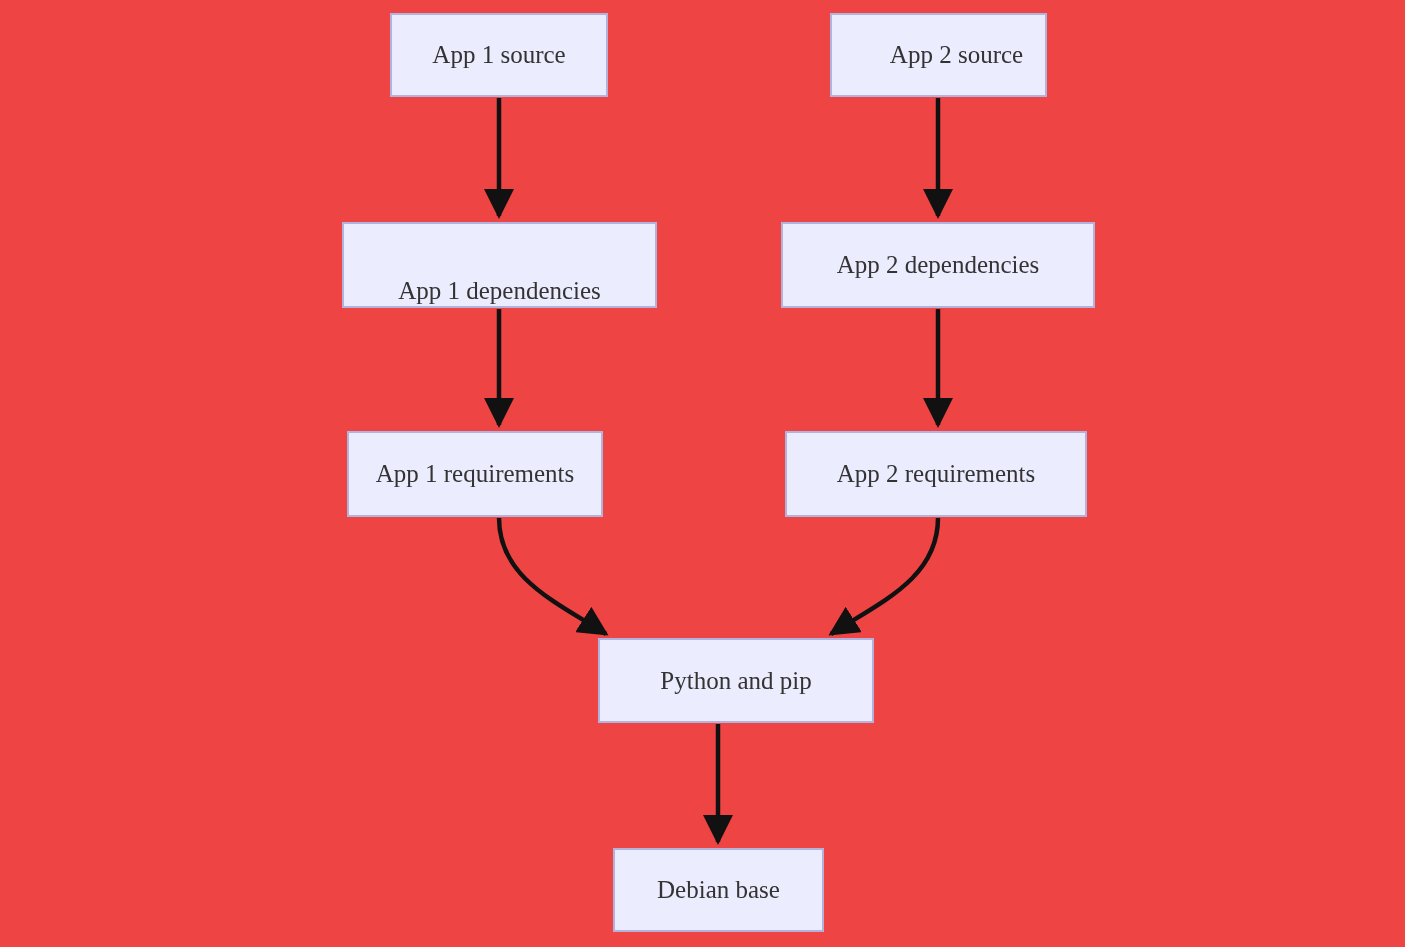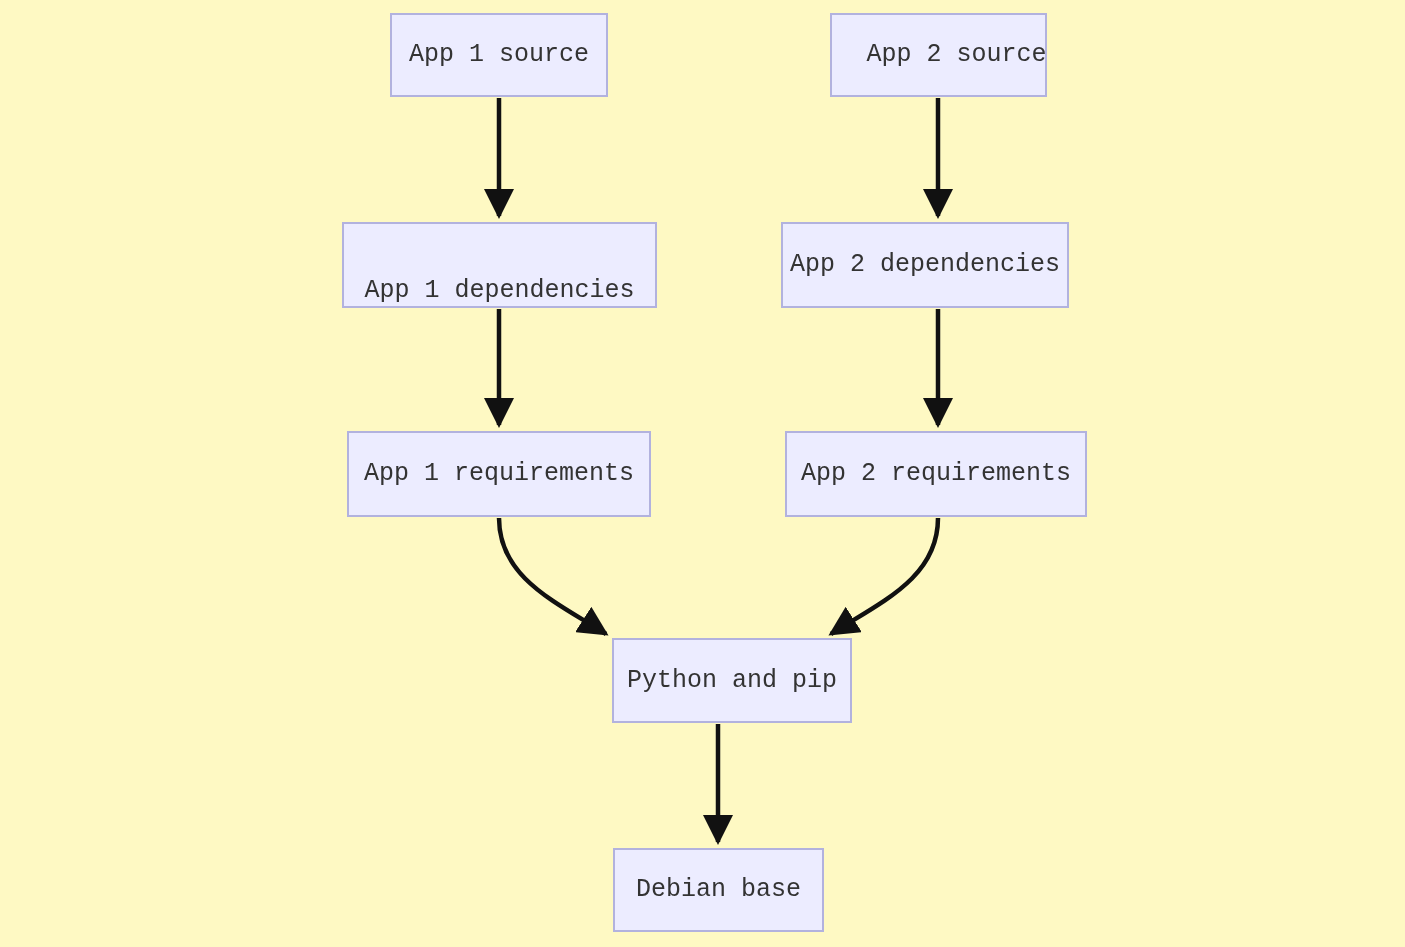--- a/index.html
+++ b/index.html
@@ -4,22 +4,22 @@
 <style>
   html, body {
     margin: 0;
     padding: 0;
     background: #ffffff;
   }
   .canvas {
     position: relative;
     width: 1405px;
     height: 947px;
-    background: #fef9c3;
-    font-family: Liberation Mono, monospace;
+    background: #ef4444;
+    font-family: Liberation Serif, serif;
     overflow: hidden;
   }
   .edges-layer {
     position: absolute;
     left: 0;
     top: 0;
     width: 1405px;
     height: 947px;
   }
   .edge {
@@ -37,24 +37,24 @@
     align-items: center;
     justify-content: center;
     font-size: 25px;
     line-height: 1.2;
     text-align: center;
     white-space: nowrap;
   }
   #n-app1-source       { left: 390px; top: 13px;  width: 218px; height: 84px; }
   #n-app2-source       { left: 830px; top: 13px;  width: 217px; height: 84px; padding-left: 36px; }
   #n-app1-dependencies { left: 342px; top: 222px; width: 315px; height: 86px; align-items: flex-end; }
-  #n-app2-dependencies { left: 781px; top: 222px; width: 288px; height: 86px; }
-  #n-app1-requirements { left: 347px; top: 431px; width: 304px; height: 86px; }
+  #n-app2-dependencies { left: 781px; top: 222px; width: 314px; height: 86px; }
+  #n-app1-requirements { left: 347px; top: 431px; width: 256px; height: 86px; }
   #n-app2-requirements { left: 785px; top: 431px; width: 302px; height: 86px; justify-content: center; }
-  #n-python-and-pip    { left: 612px; top: 638px; width: 240px; height: 85px; }
+  #n-python-and-pip    { left: 598px; top: 638px; width: 276px; height: 85px; }
   #n-debian-base       { left: 613px; top: 848px; width: 211px; height: 84px; }
 </style>
 </head>
 <body>
 
 <div class="canvas">
 
   <svg class="edges-layer" width="1405" height="947" viewBox="0 0 1405 947" xmlns="http://www.w3.org/2000/svg">
     <defs>
       <marker id="arrowhead" viewBox="0 0 10 10" refX="9" refY="5" markerWidth="30" markerHeight="30" markerUnits="userSpaceOnUse" orient="auto-start-reverse">

